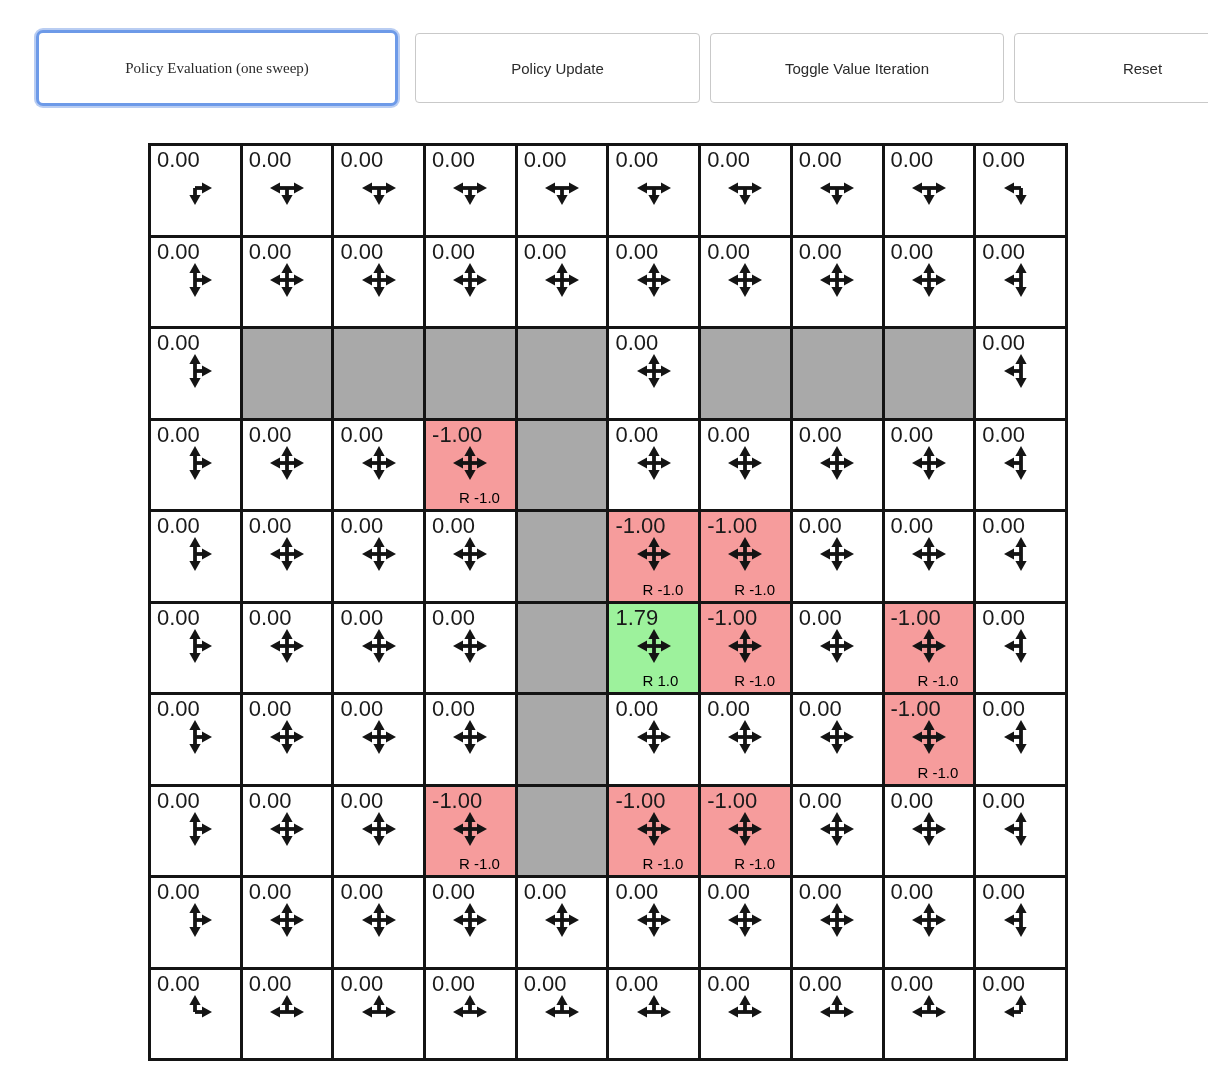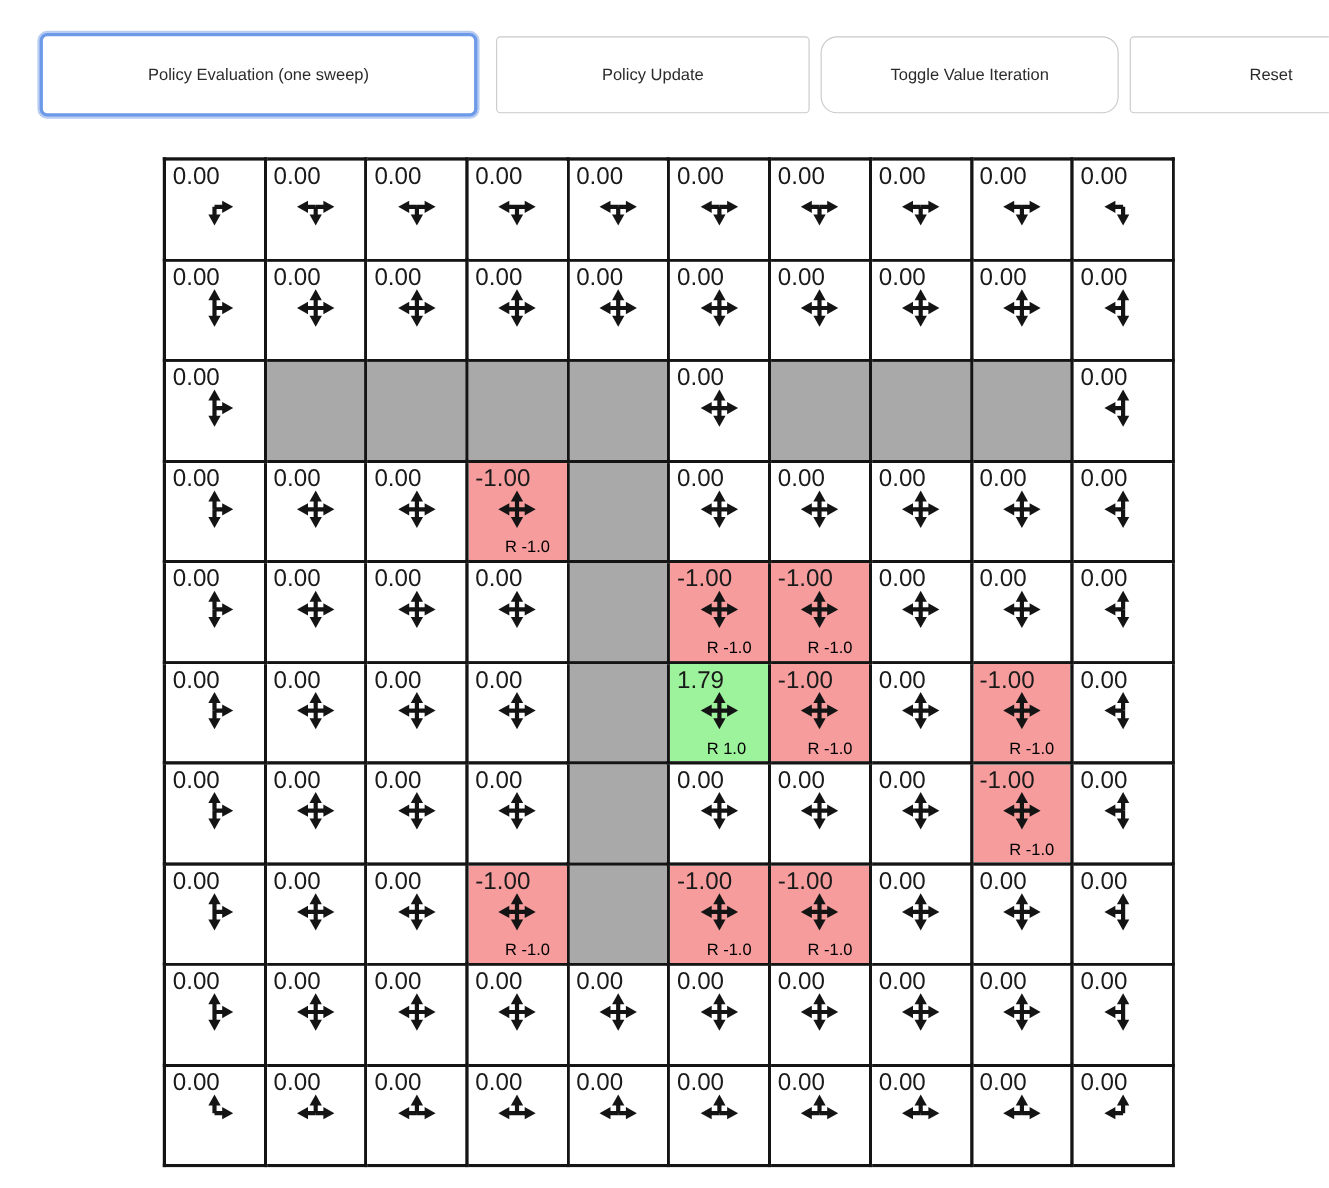--- a/index.html
+++ b/index.html
@@ -15,23 +15,23 @@
   *{box-sizing:border-box;margin:0;padding:0;}
   html,body{width:1208px;height:1080px;background:#ffffff;overflow:hidden;
     font-family:"Liberation Sans",sans-serif;color:var(--txt);}
   .stage{position:relative;width:1208px;height:1080px;background:#fff;}
 
   
   .toolbar{position:absolute;top:30px;left:36px;display:flex;align-items:center;}
   .btn{background:#fff;border:1px solid var(--btn-border);border-radius:4px;
     height:70px;font-family:"Liberation Sans",sans-serif;font-size:15px;color:#2b2b2b;
     cursor:pointer;}
-  .btn.b0{width:398px;}
+  .btn.b0{width:362px;font-family:Liberation Serif, serif;}
   .btn.b1{width:285px;margin-left:17px;}
-  .btn.b2{width:271px;margin-left:10px;border-radius:15px;}
+  .btn.b2{width:294px;margin-left:10px;}
   .btn.b3{width:257px;margin-left:10px;}
   .btn.focused{height:76px;border:3px solid var(--focus);border-radius:7px;
     box-shadow:0 0 0 2px var(--focus-ring);}
 
   
   .grid-wrap{position:absolute;top:143px;left:148px;}
   table.grid{border-collapse:collapse;table-layout:fixed;width:917px;height:915px;}
   td.cell{border:3px solid var(--line);width:91.7px;height:91.5px;
     position:relative;background:#fff;padding:0;}
   td.cell.wall{background:var(--wall);}

